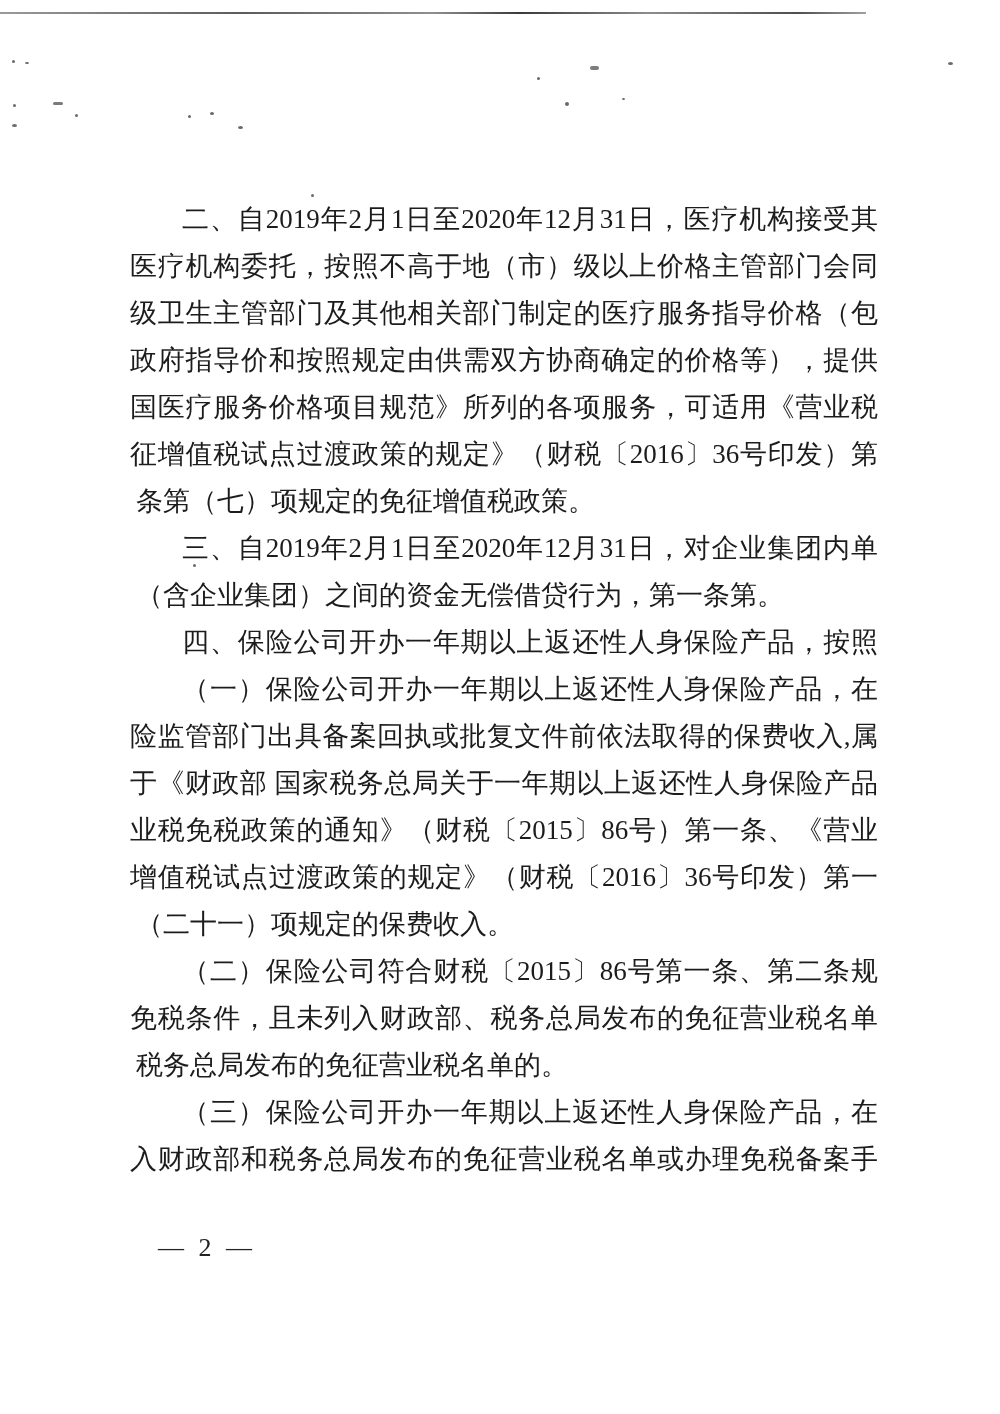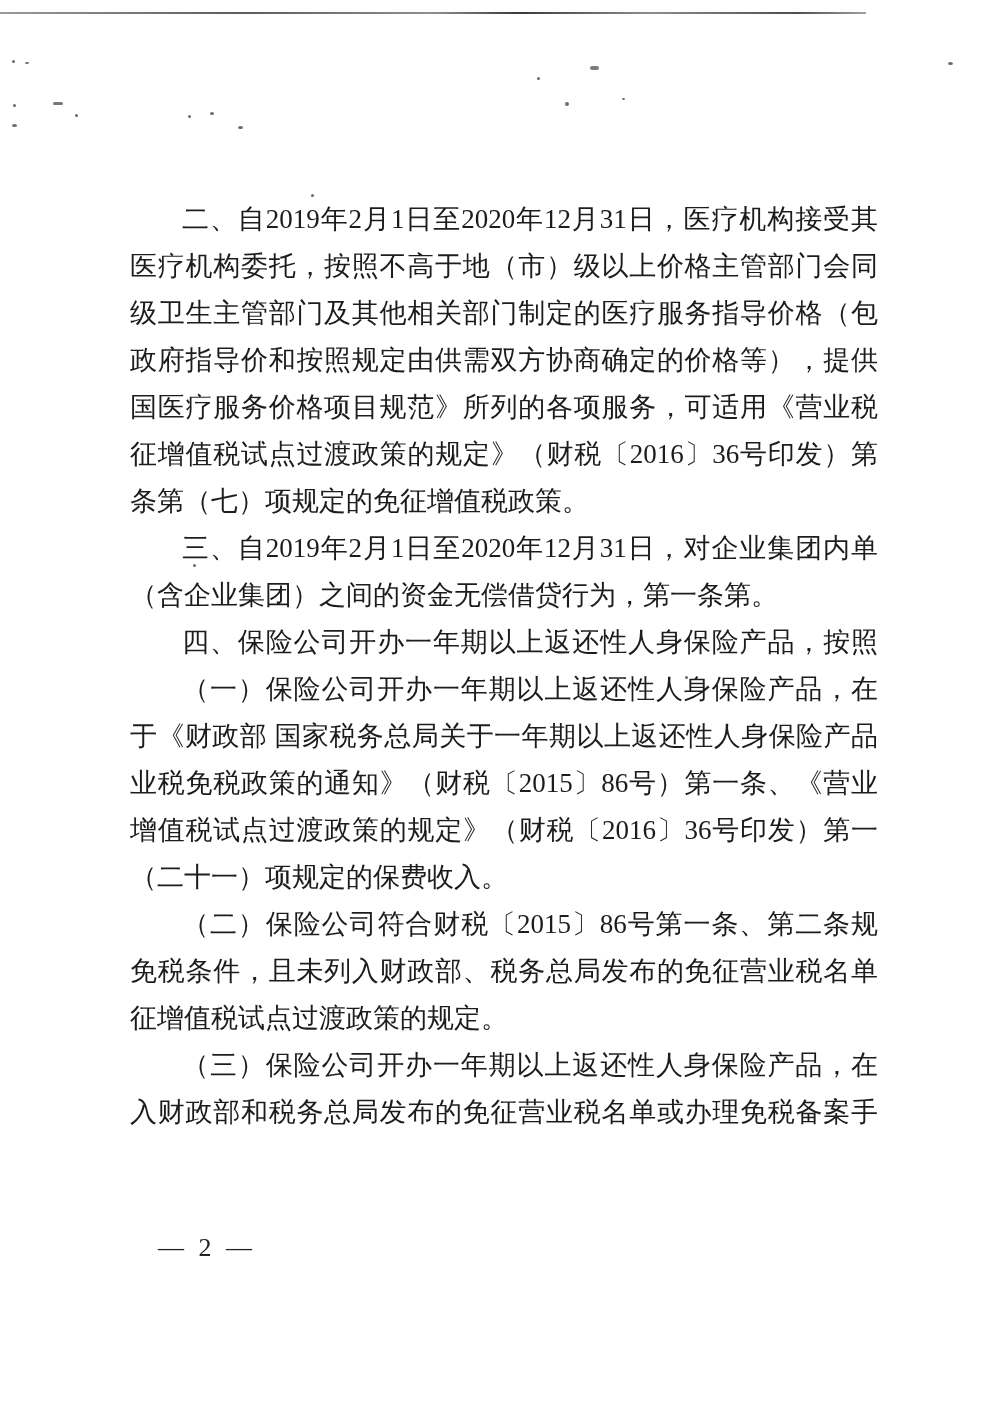--- a/index.html
+++ b/index.html
@@ -22,21 +22,21 @@
   .ln{
     height:47px;line-height:47px;
     font-size:27px;
     letter-spacing:0px;
     overflow:hidden;
     text-align:justify;
     text-align-last:justify;
     white-space:normal;
   }
   .ind{ text-indent:52px; }
-  .last{ text-align:left; text-align-last:left; }
+  .last{ text-align:left; text-align-last:left;margin-left:6px; }
   .footer{
     position:absolute;left:158px;top:1231px;
     font-size:26px;line-height:34px;letter-spacing:4px;color:#222;
   }
   .speck{ position:absolute;background:#6a6a6a;border-radius:50%; }
 </style>
 </head>
 <body>
 
 <div class="page">
@@ -67,26 +67,27 @@
     <div class="ln">医疗机构委托，按照不高于地（市）级以上价格主管部门会同同</div>
     <div class="ln">级卫生主管部门及其他相关部门制定的医疗服务指导价格（包括</div>
     <div class="ln">政府指导价和按照规定由供需双方协商确定的价格等），提供《全</div>
     <div class="ln">国医疗服务价格项目规范》所列的各项服务，可适用《营业税改</div>
     <div class="ln">征增值税试点过渡政策的规定》（财税〔2016〕36号印发）第一</div>
     <div class="ln last">条第（七）项规定的免征增值税政策。</div>
     <div class="ln ind">三、自2019年2月1日至2020年12月31日，对企业集团内单位</div>
     <div class="ln last">（含企业集团）之间的资金无偿借贷行为，第一条第。</div>
     <div class="ln ind">四、保险公司开办一年期以上返还性人身保险产品，按照以</div>
     <div class="ln ind">（一）保险公司开办一年期以上返还性人身保险产品，在保</div>
+    <div class="ln">险监管部门出具备案回执或批复文件前依法取得的保费收入,属</div>
     <div class="ln">于《财政部 国家税务总局关于一年期以上返还性人身保险产品营</div>
     <div class="ln">业税免税政策的通知》（财税〔2015〕86号）第一条、《营业税改征</div>
     <div class="ln">增值税试点过渡政策的规定》（财税〔2016〕36号印发）第一条第</div>
     <div class="ln last">（二十一）项规定的保费收入。</div>
     <div class="ln ind">（二）保险公司符合财税〔2015〕86号第一条、第二条规定</div>
     <div class="ln">免税条件，且未列入财政部、税务总局发布的免征营业税名单的，</div>
-    <div class="ln last">征增值税试点过渡政策的规定。</div>
+    <div class="ln last">税务总局发布的免征营业税名单的。</div>
     <div class="ln ind">（三）保险公司开办一年期以上返还性人身保险产品，在列</div>
     <div class="ln">入财政部和税务总局发布的免征营业税名单或办理免税备案手续</div>
   </div>
 
   <div class="footer">— 2 —</div>
 
 </div>
 
 </body></html>

